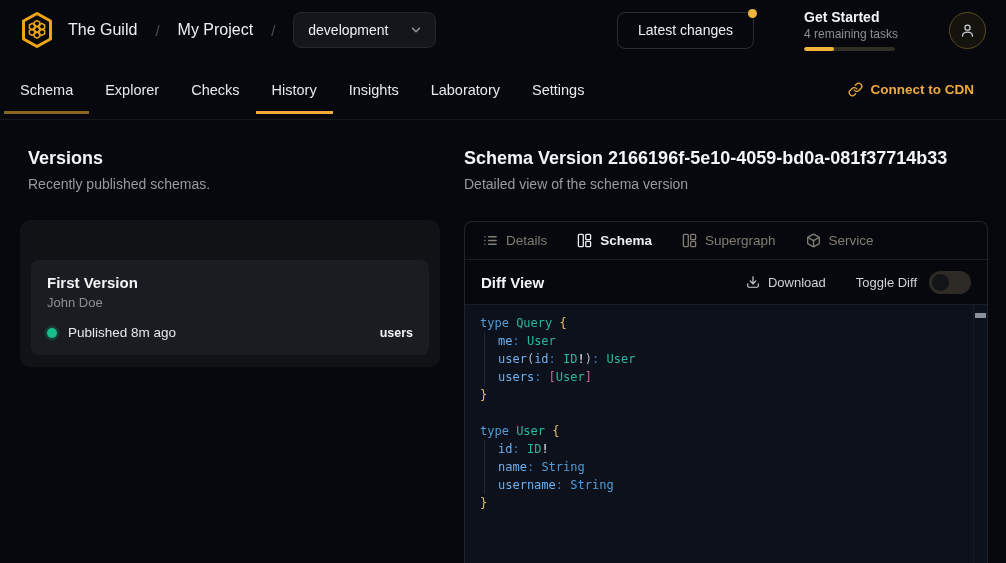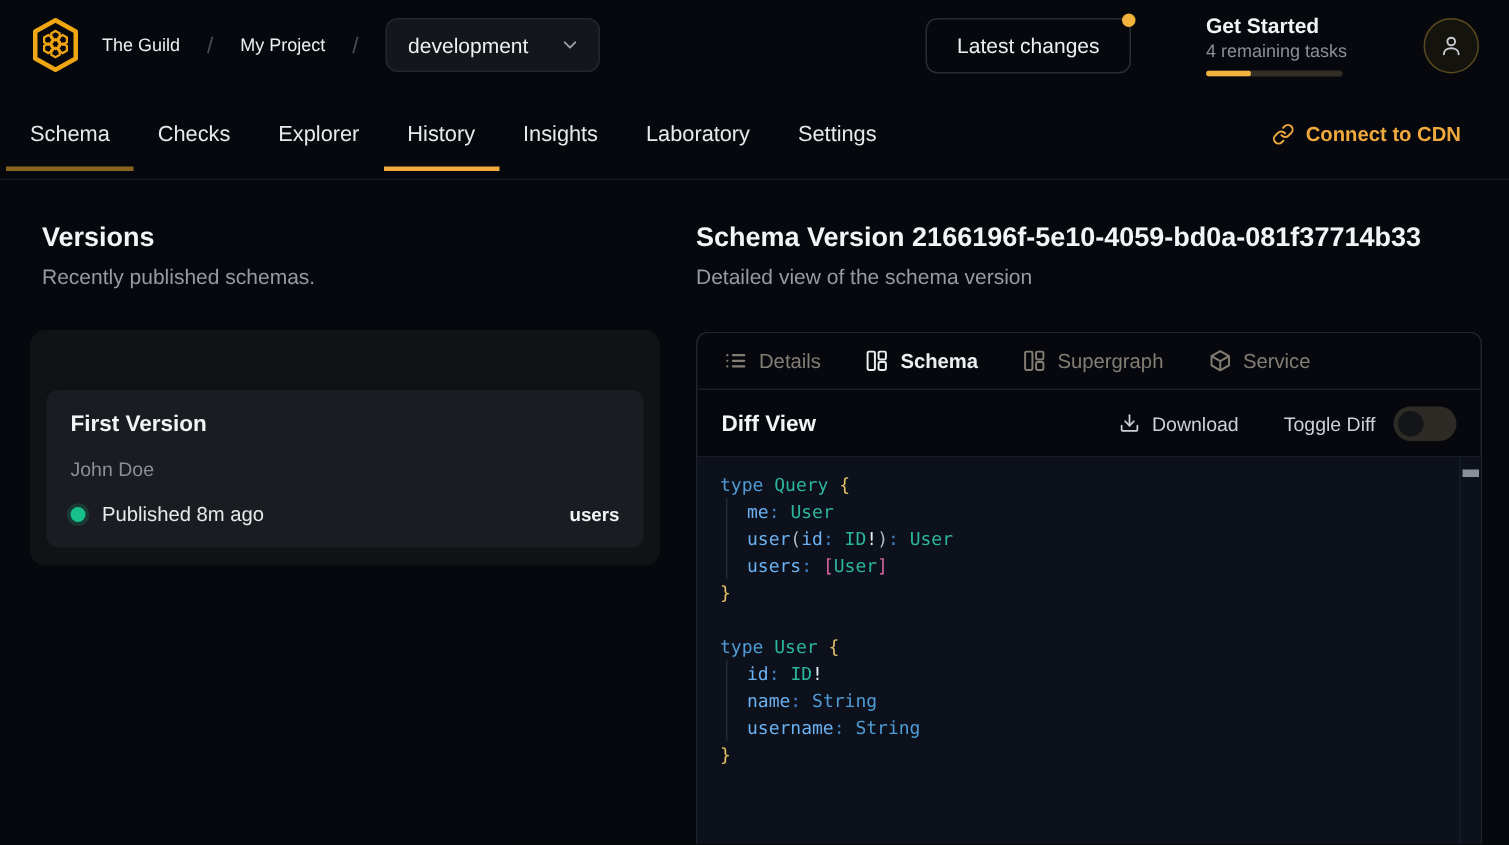--- a/index.html
+++ b/index.html
@@ -13,21 +13,21 @@
   .app { width:1006px; height:563px; display:flex; flex-direction:column; }
 
   
   header {
     height:60px; flex:0 0 60px;
     display:flex; align-items:center; justify-content:space-between;
     padding:0 20px;
   }
   .hleft { display:flex; align-items:center; gap:14px; }
   .logo { width:34px; height:38px; display:flex; align-items:center; justify-content:center; }
-  .crumb { font-size:12px; font-weight:500; color:#EDEFF1; }
+  .crumb { font-size:16px; font-weight:500; color:#EDEFF1; }
   .crumb-sep { color:#4A4F56; font-size:15px; padding:0 4px; }
   .target-select {
     display:flex; align-items:center; gap:21px;
     background:#14161B; border:1px solid #24272D; border-radius:8px;
     height:36px; padding:0 12px 0 14px; cursor:pointer;
     color:#EDEFF1; font-size:14px; font-family:inherit;
   }
   .chev { color:#9BA1A8; display:flex; }
 
   .hright { display:flex; align-items:center; gap:50px; }
@@ -88,21 +88,21 @@
   .left-col .pane-sub { margin-left:8px; }
 
   .versions-outer {
     margin-top:28px; width:420px; border-radius:10px;
     background:#101216; padding:40px 11px 12px 11px;
   }
   .version-card {
     background:#1A1C21; border-radius:8px; padding:14px 16px 15px 16px; cursor:pointer;
   }
   .vc-name { font-size:15px; font-weight:600; color:#F2F4F6; }
-  .vc-author { font-size:13px; color:#8A9097; margin-top:14px; }
+  .vc-author { font-size:13px; color:#8A9097; margin-top:4px; }
   .vc-row { display:flex; align-items:center; margin-top:15px; }
   .gdot {
     width:10px; height:10px; border-radius:50%;
     background:#17C08B; box-shadow:0 0 0 2.5px rgba(23,192,139,.18);
     margin-right:11px; flex:0 0 10px;
   }
   .vc-status { font-size:13.5px; color:#E6E8EA; }
   .vc-service { margin-left:auto; font-size:12.5px; font-weight:700; color:#F2F4F6; }
 
   
@@ -231,22 +231,22 @@
               <path d="M5 20c0-3.6 3.2-5.6 7-5.6s7 2 7 5.6"></path>
             </svg>
         </span>
       </button>
     </div>
   </header>
 
   <nav>
     <div class="nav-tabs">
       <button class="nav-tab u-dim">Schema</button>
+      <button class="nav-tab">Explorer</button>
       <button class="nav-tab">Checks</button>
-      <button class="nav-tab">Explorer</button>
       <button class="nav-tab u-bright">History</button>
       <button class="nav-tab">Insights</button>
       <button class="nav-tab">Laboratory</button>
       <button class="nav-tab">Settings</button>
     </div>
     <button class="cdn-btn">
       <span style="display:flex;">
         <svg width="15" height="15" viewBox="0 0 24 24" fill="none" stroke="currentColor" stroke-width="2.1" stroke-linecap="round" stroke-linejoin="round">
           <path d="M10 13a5 5 0 0 0 7.54.54l3-3a5 5 0 0 0-7.07-7.07l-1.72 1.71"></path>
           <path d="M14 11a5 5 0 0 0-7.54-.54l-3 3a5 5 0 0 0 7.07 7.07l1.71-1.71"></path>

